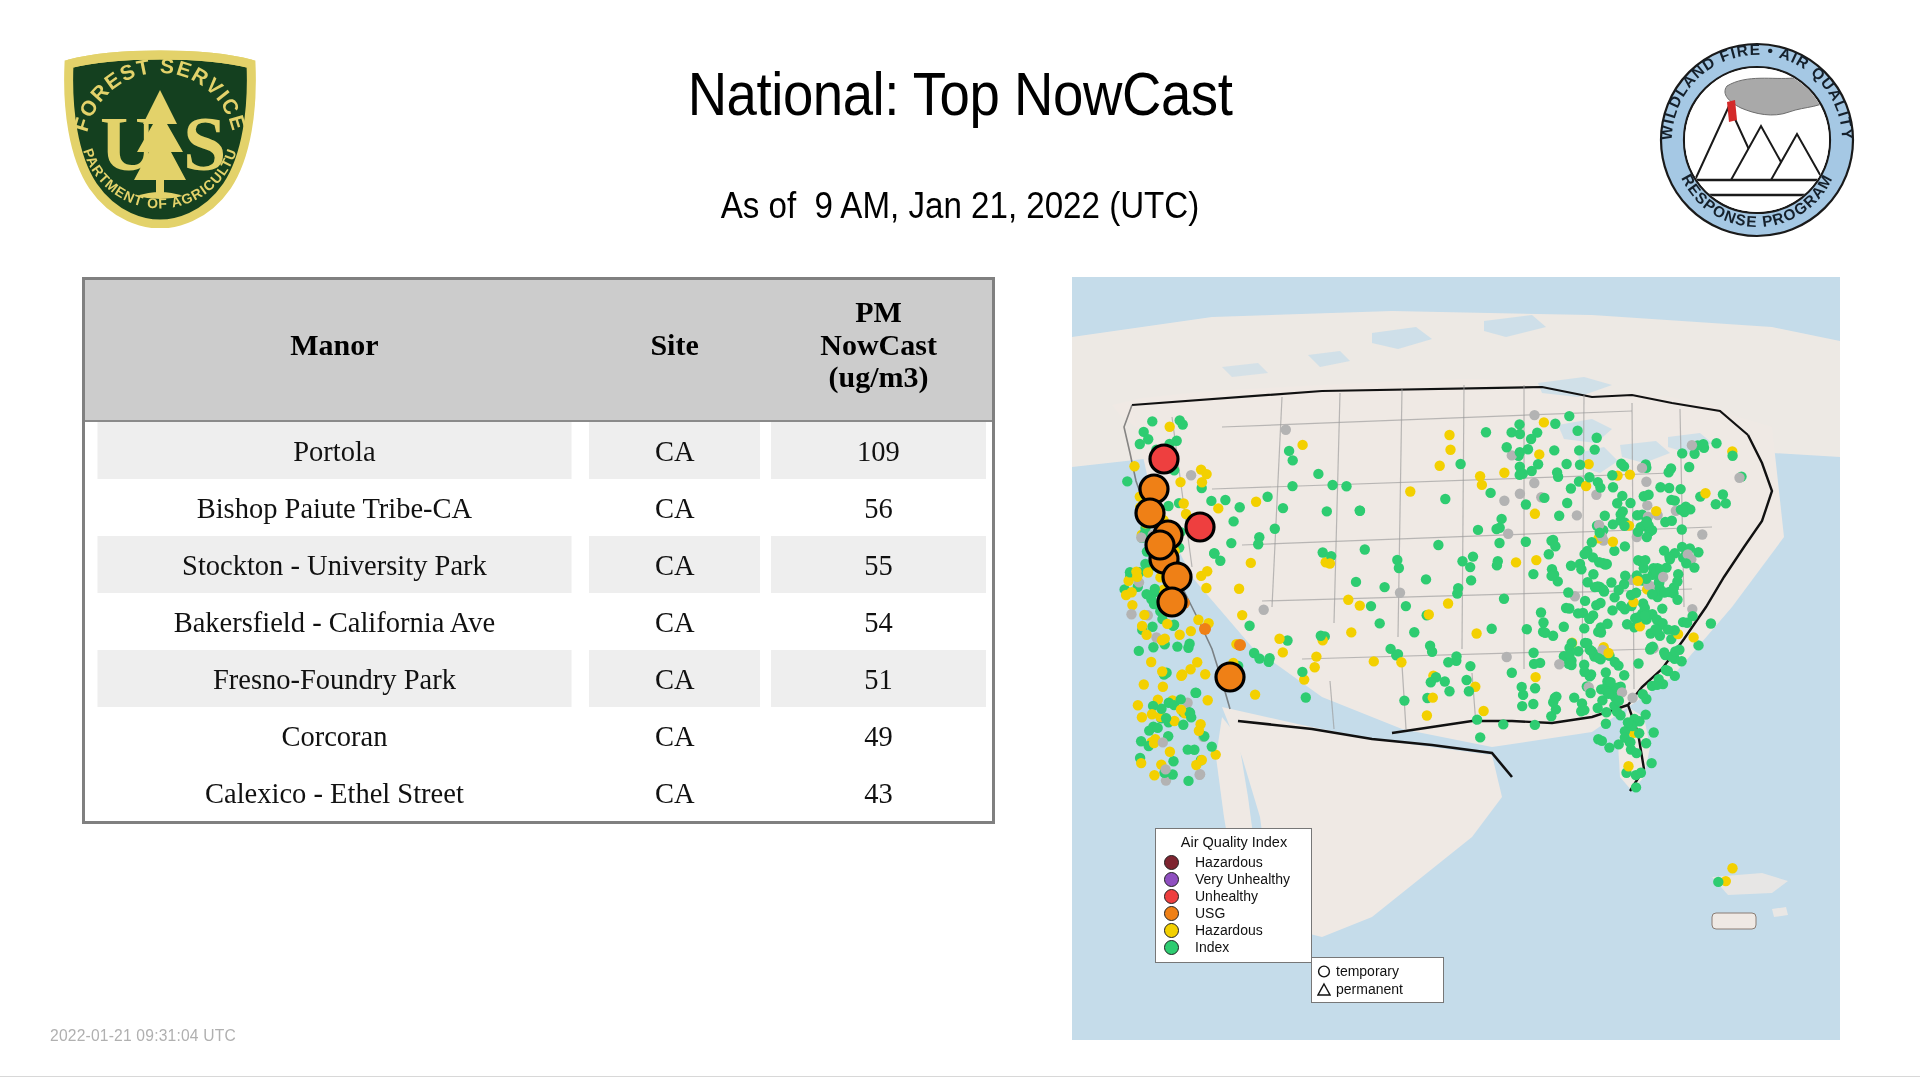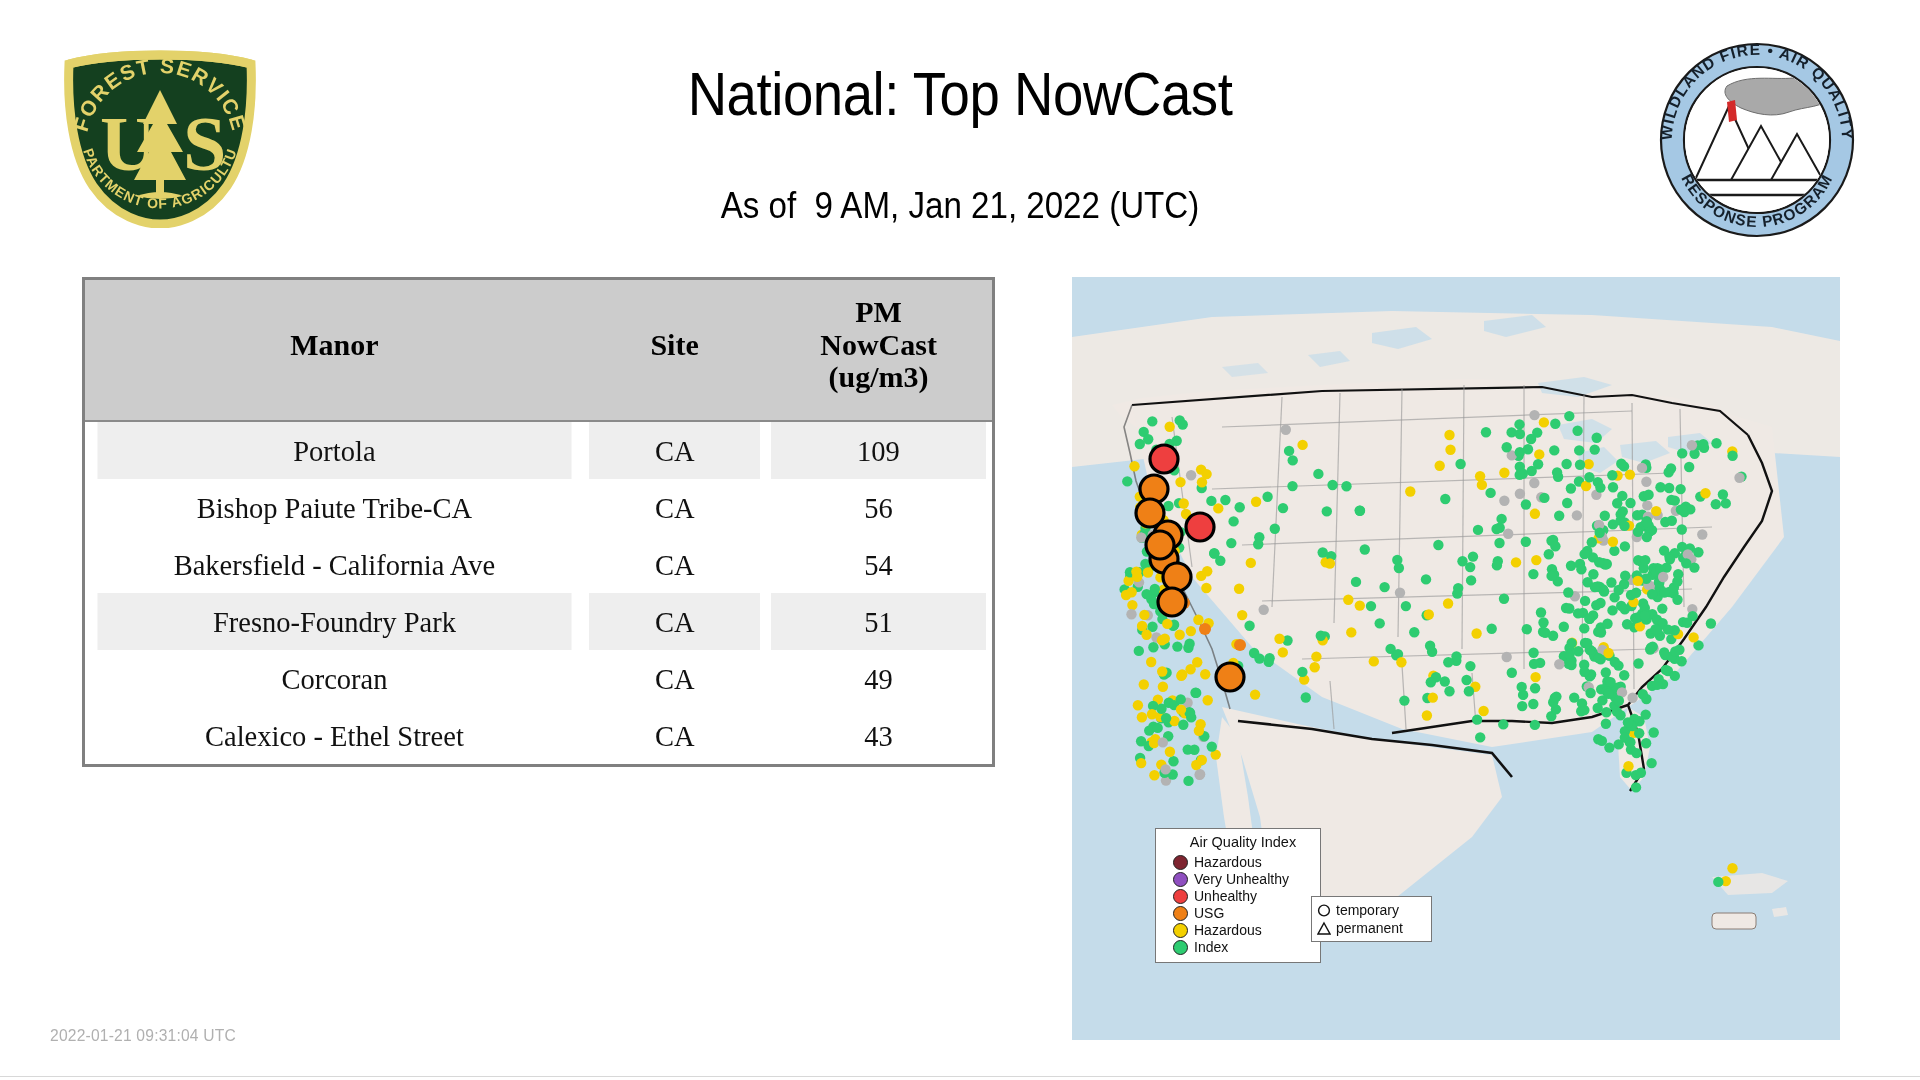--- a/index.html
+++ b/index.html
@@ -74,31 +74,31 @@
   
   .map{
     position:absolute;left:1072px;top:277px;width:768px;height:763px;
     background:#c5dcea;
     overflow:hidden;
   }
   .map svg{display:block;}
   .legend{
     position:absolute;left:1155px;top:828px;width:140px;
     background:#ffffff;border:1px solid #777;
-    padding:5px 7px 6px 17px;
+    padding:5px 7px 6px 8px;
     font-family:"Liberation Sans", sans-serif;
     font-size:14px;color:#111;line-height:1.17;
   }
   .legend .lg-title{text-align:center;font-size:14.5px;margin-bottom:3px;}
-  .legend .lg-row{display:flex;align-items:center;gap:6px;height:17px;}
+  .legend .lg-row{display:flex;align-items:center;gap:16px;height:17px;}
   .legend .sw{width:13px;height:13px;border-radius:50%;border:1px solid #222;flex:0 0 auto;}
   .marker-legend{
-    position:absolute;left:1311px;top:896px;width:108px;
+    position:absolute;left:1311px;top:957px;width:108px;
     background:#ffffff;border:1px solid #777;
-    padding:4px 6px 4px 5px;
+    padding:4px 18px 4px 5px;
     font-family:"Liberation Sans", sans-serif;
     font-size:14px;color:#111;line-height:1.2;
   }
   .marker-legend .ml-row{display:flex;align-items:center;gap:5px;height:18px;}
   .bottom-rule{position:absolute;left:0;top:1076px;width:1920px;height:1px;background:#d8d8d8;}
 </style>
 </head>
 <body>
 
 <div class="page">
@@ -183,20 +183,25 @@
       <tbody id="tbody">
           <tr class="alt">
             <td>Portola</td>
             <td>CA</td>
             <td>109</td>
           </tr>
           <tr class="plain">
             <td>Bishop Paiute Tribe-CA</td>
             <td>CA</td>
             <td>56</td>
+          </tr>
+          <tr class="alt">
+            <td>Stockton - University Park</td>
+            <td>CA</td>
+            <td>55</td>
           </tr>
           <tr class="plain">
             <td>Bakersfield - California Ave</td>
             <td>CA</td>
             <td>54</td>
           </tr>
           <tr class="alt">
             <td>Fresno-Foundry Park</td>
             <td>CA</td>
             <td>51</td>

